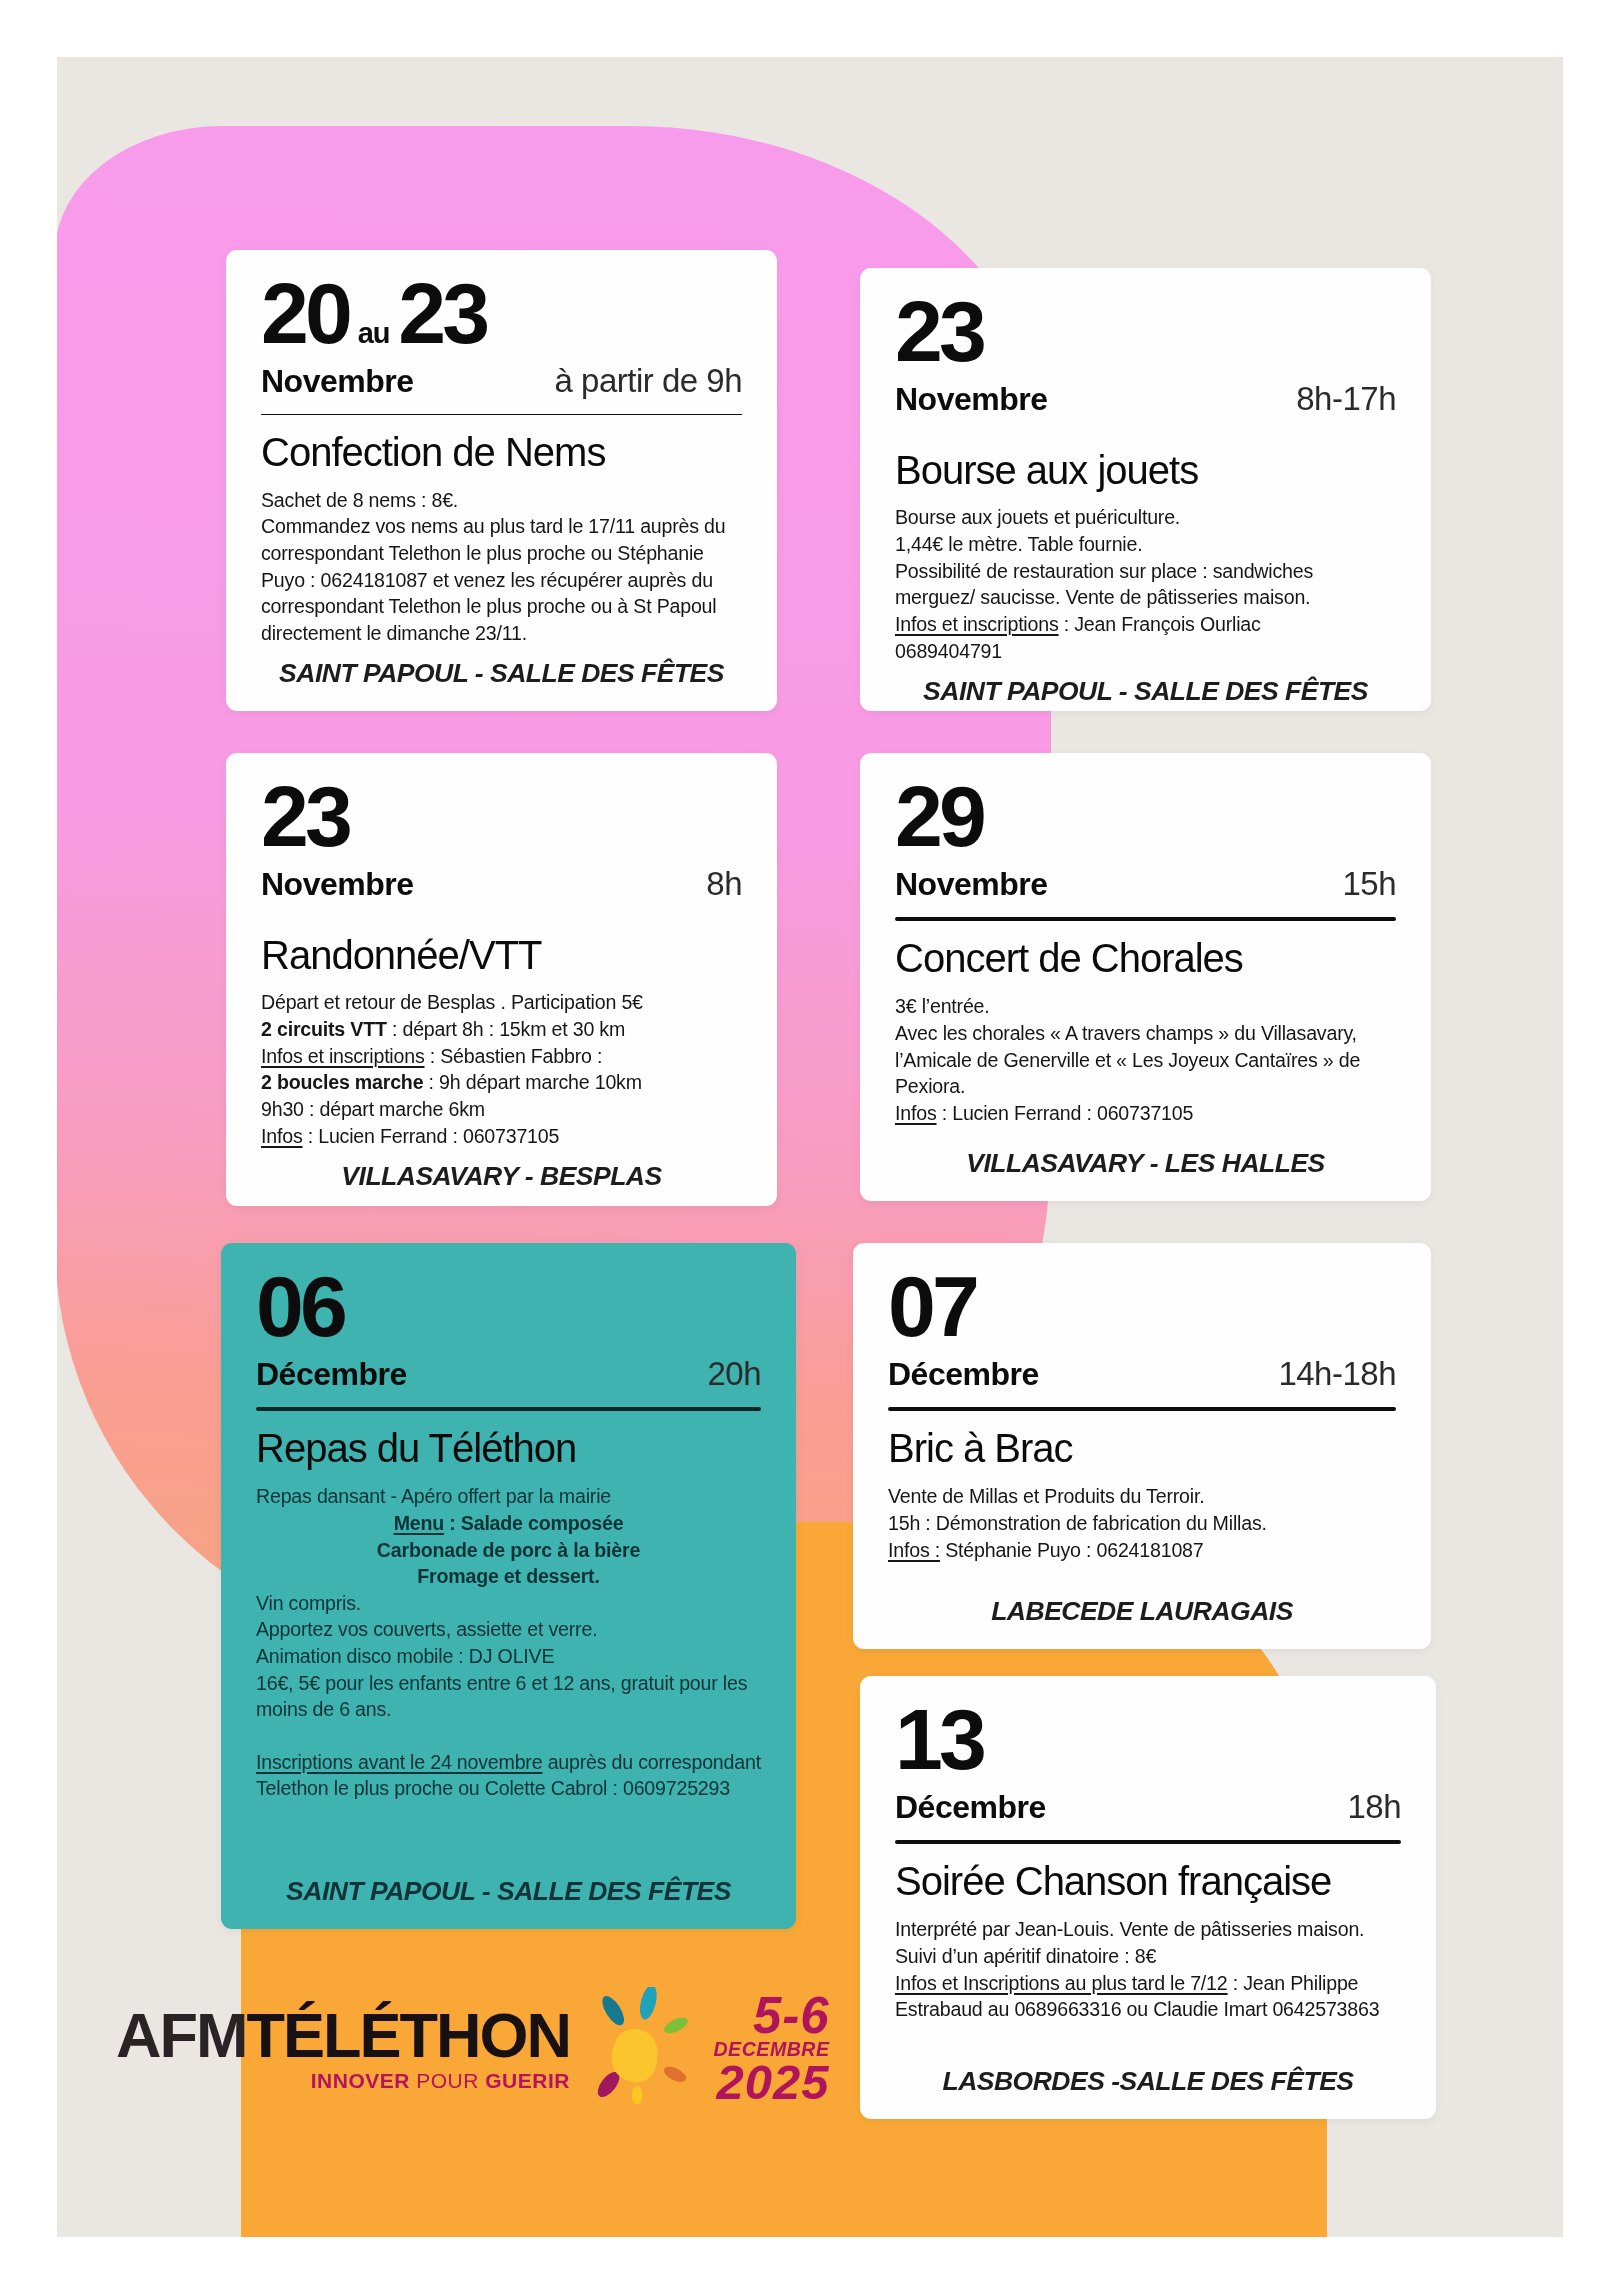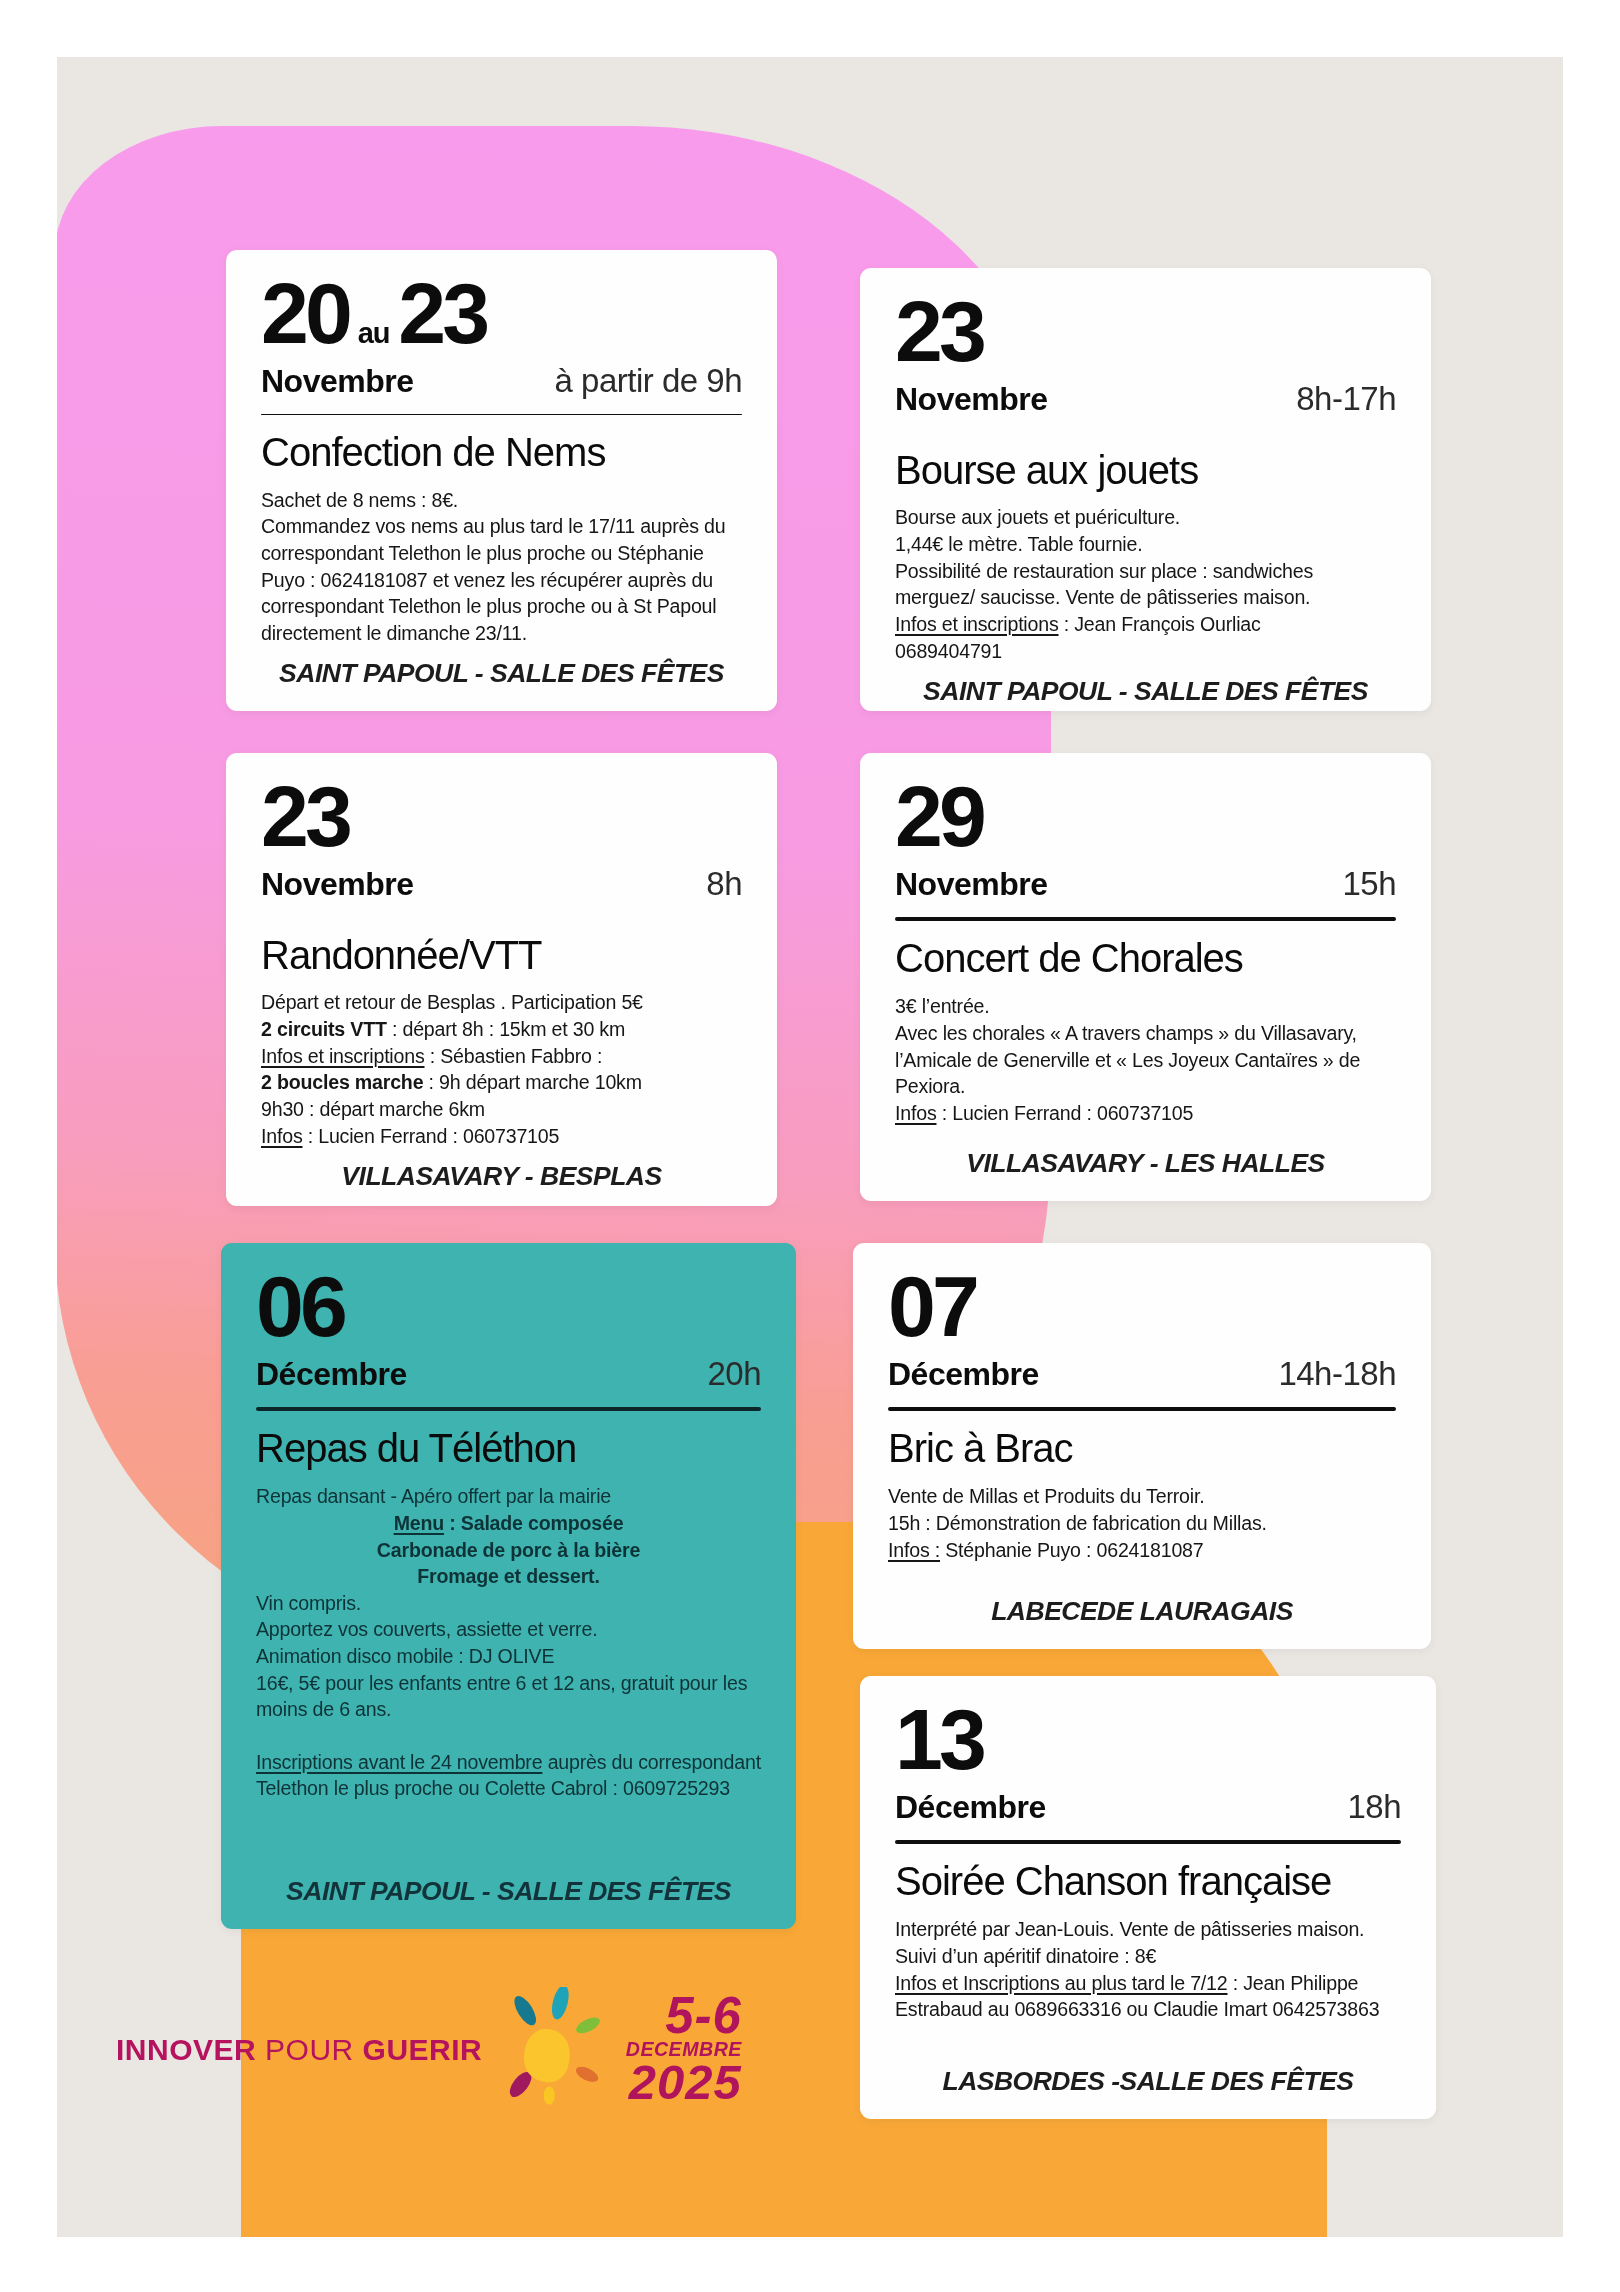--- a/index.html
+++ b/index.html
@@ -33,21 +33,21 @@
   .b{font-weight:700;}
   .card-venue{margin-top:auto;text-align:center;font-style:italic;font-weight:700;font-size:26.5px;
     letter-spacing:-0.5px;color:#1d1d1d;padding-top:11.8px;}
   .card.teal .card-venue{color:#12333a;}
 
   .logo{position:absolute;left:59px;top:1923px;width:843px;height:137px;display:flex;align-items:center;}
   .logo-text{display:flex;flex-direction:column;}
   .brand{line-height:1;white-space:nowrap;}
   .brand .afm{font-size:63px;font-weight:700;color:#2A2326;letter-spacing:-2px;}
   .brand .tele{font-size:63px;font-weight:800;color:#181114;letter-spacing:-2px;}
-  .tagline{text-align:right;font-size:30px;letter-spacing:0.5px;color:#B5135E;margin-top:2px;white-space:nowrap;}
+  .tagline{text-align:right;font-size:21px;letter-spacing:0.5px;color:#B5135E;margin-top:2px;white-space:nowrap;}
   .tagline .tg-b{font-weight:800;}
   .tagline .tg-r{font-weight:400;}
   .sun{margin:0 13.7px 0 9.8px;flex:0 0 auto;}
   .event-date{color:#B0145C;line-height:0.95;font-style:italic;text-align:right;}
   .ed-days{font-size:51px;font-weight:800;letter-spacing:1px;}
   .ed-month{font-size:19.6px;font-weight:700;letter-spacing:0.5px;}
   .ed-year{font-size:49px;font-weight:800;letter-spacing:1px;}
 </style>
 </head>
 <body>
@@ -190,20 +190,23 @@
       <div class="card-body">
           <div class="line"><span>Interprété par Jean-Louis. Vente de pâtisseries maison.</span></div>
           <div class="line"><span>Suivi d’un apéritif dinatoire : 8€</span></div>
           <div class="line"><span class="u">Infos et Inscriptions au plus tard le 7/12</span><span> : Jean Philippe Estrabaud au 0689663316 ou Claudie Imart 0642573863</span></div>
         </div>
       <div class="card-venue">LASBORDES -SALLE DES FÊTES</div>
     </section>
 
     <div class="logo">
       <div class="logo-text">
+        <div class="brand">
+          <span class="afm">AFM</span><span class="tele">TÉLÉTHON</span>
+        </div>
         <div class="tagline">
           <span class="tg-b">INNOVER</span>
           <span class="tg-r">POUR</span>
           <span class="tg-b">GUERIR</span>
         </div>
       </div>
       <svg class="sun" width="120" height="123" viewBox="0 0 130 130">
         <ellipse cx="36" cy="24" rx="8" ry="18" transform="rotate(-32 36 24)" fill="#16798F"></ellipse>
         <ellipse cx="74" cy="15" rx="8" ry="19" transform="rotate(14 74 15)" fill="#1FA3B8"></ellipse>
         <ellipse cx="104" cy="40" rx="6.5" ry="14" transform="rotate(63 104 40)" fill="#7FBE39"></ellipse>

